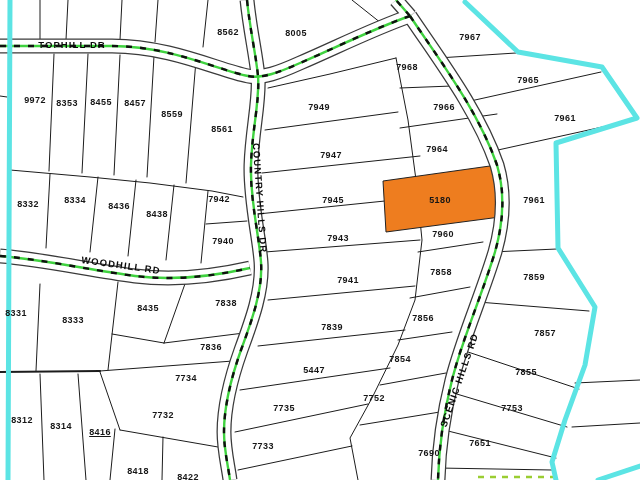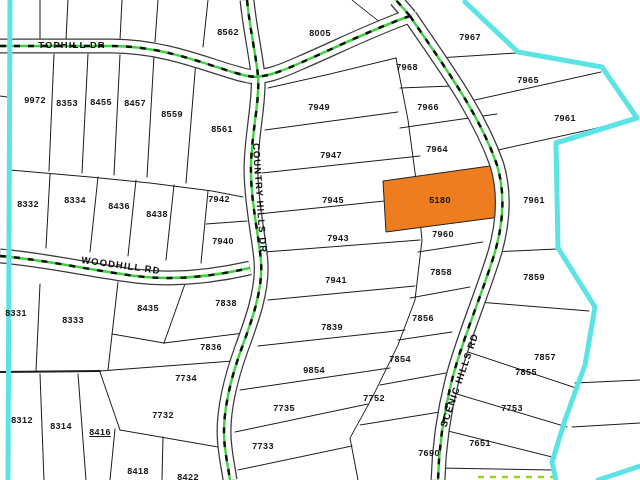--- a/index.html
+++ b/index.html
@@ -107,64 +107,64 @@
   </svg>
 
   <div id="labels">
   <div class="parcel-label" style="left: 35px; top: 100px;">9972</div>
       <div class="parcel-label" style="left: 67px; top: 103px;">8353</div>
       <div class="parcel-label" style="left: 101px; top: 102px;">8455</div>
       <div class="parcel-label" style="left: 135px; top: 103px;">8457</div>
       <div class="parcel-label" style="left: 172px; top: 114px;">8559</div>
       <div class="parcel-label" style="left: 222px; top: 129px;">8561</div>
       <div class="parcel-label" style="left: 228px; top: 32px;">8562</div>
-      <div class="parcel-label" style="left: 320px; top: 33px;">8005</div>
+      <div class="parcel-label" style="left: 296px; top: 33px;">8005</div>
       <div class="parcel-label" style="left: 470px; top: 37px;">7967</div>
       <div class="parcel-label" style="left: 407px; top: 67px;">7968</div>
-      <div class="parcel-label" style="left: 428px; top: 107px;">7966</div>
+      <div class="parcel-label" style="left: 444px; top: 107px;">7966</div>
       <div class="parcel-label" style="left: 528px; top: 80px;">7965</div>
       <div class="parcel-label" style="left: 437px; top: 149px;">7964</div>
       <div class="parcel-label" style="left: 565px; top: 118px;">7961</div>
       <div class="parcel-label" style="left: 440px; top: 200px;">5180</div>
       <div class="parcel-label" style="left: 534px; top: 200px;">7961</div>
       <div class="parcel-label" style="left: 443px; top: 234px;">7960</div>
       <div class="parcel-label" style="left: 319px; top: 107px;">7949</div>
       <div class="parcel-label" style="left: 331px; top: 155px;">7947</div>
       <div class="parcel-label" style="left: 333px; top: 200px;">7945</div>
       <div class="parcel-label" style="left: 338px; top: 238px;">7943</div>
-      <div class="parcel-label" style="left: 336px; top: 280px;">7941</div>
+      <div class="parcel-label" style="left: 348px; top: 280px;">7941</div>
       <div class="parcel-label" style="left: 219px; top: 199px;">7942</div>
       <div class="parcel-label" style="left: 223px; top: 241px;">7940</div>
       <div class="parcel-label" style="left: 28px; top: 204px;">8332</div>
       <div class="parcel-label" style="left: 75px; top: 200px;">8334</div>
       <div class="parcel-label" style="left: 119px; top: 206px;">8436</div>
       <div class="parcel-label" style="left: 157px; top: 214px;">8438</div>
       <div class="parcel-label" style="left: 16px; top: 313px;">8331</div>
       <div class="parcel-label" style="left: 73px; top: 320px;">8333</div>
       <div class="parcel-label" style="left: 148px; top: 308px;">8435</div>
       <div class="parcel-label" style="left: 226px; top: 303px;">7838</div>
       <div class="parcel-label" style="left: 211px; top: 347px;">7836</div>
       <div class="parcel-label" style="left: 186px; top: 378px;">7734</div>
       <div class="parcel-label" style="left: 163px; top: 415px;">7732</div>
       <div class="parcel-label" style="left: 22px; top: 420px;">8312</div>
       <div class="parcel-label" style="left: 61px; top: 426px;">8314</div>
       <div class="parcel-label" style="left: 100px; top: 432px; text-decoration: underline;">8416</div>
       <div class="parcel-label" style="left: 138px; top: 471px;">8418</div>
       <div class="parcel-label" style="left: 188px; top: 477px;">8422</div>
       <div class="parcel-label" style="left: 332px; top: 327px;">7839</div>
-      <div class="parcel-label" style="left: 314px; top: 370px;">9854</div>
+      <div class="parcel-label" style="left: 314px; top: 370px;">5447</div>
       <div class="parcel-label" style="left: 284px; top: 408px;">7735</div>
       <div class="parcel-label" style="left: 263px; top: 446px;">7733</div>
       <div class="parcel-label" style="left: 383px; top: 453px; margin-left: 46px;">7690</div>
       <div class="parcel-label" style="left: 374px; top: 398px;">7752</div>
       <div class="parcel-label" style="left: 400px; top: 359px;">7854</div>
       <div class="parcel-label" style="left: 423px; top: 318px;">7856</div>
       <div class="parcel-label" style="left: 441px; top: 272px;">7858</div>
       <div class="parcel-label" style="left: 534px; top: 277px;">7859</div>
-      <div class="parcel-label" style="left: 545px; top: 333px; margin-top: 24px;">7857</div>
+      <div class="parcel-label" style="left: 545px; top: 333px;">7857</div>
       <div class="parcel-label" style="left: 526px; top: 372px;">7855</div>
       <div class="parcel-label" style="left: 512px; top: 408px;">7753</div>
       <div class="parcel-label" style="left: 480px; top: 443px;">7651</div>
       <div class="road-label" style="left: 72px; top: 44px; transform: translate(-50%, -50%) rotate(0deg);">TOPHILL DR</div>
       <div class="road-label" style="left: 121px; top: 265px; transform: translate(-50%, -50%) rotate(8deg);">WOODHILL RD</div>
       <div class="road-label" style="left: 260px; top: 198px; transform: translate(-50%, -50%) rotate(86deg);">COUNTRY HILLS DR</div>
       <div class="road-label" style="left: 459px; top: 380px; transform: translate(-50%, -50%) rotate(-71deg);">SCENIC HILLS RD</div>
     </div>
 </div>
 

